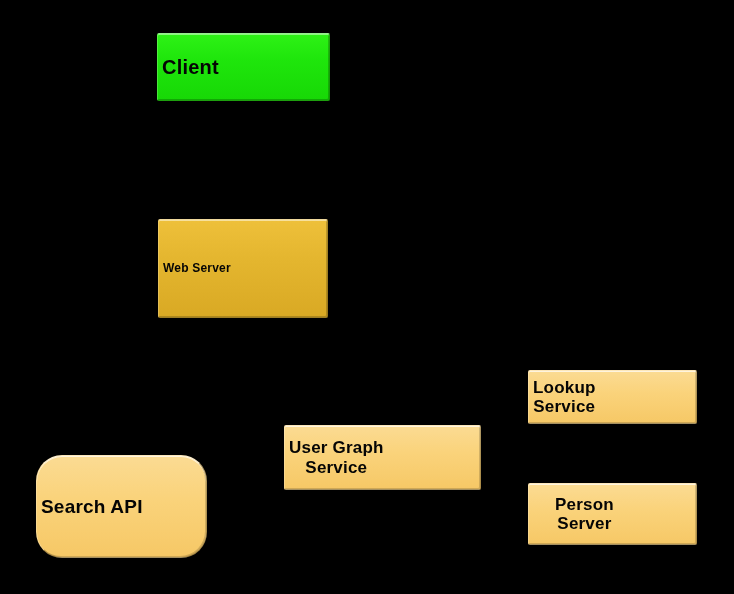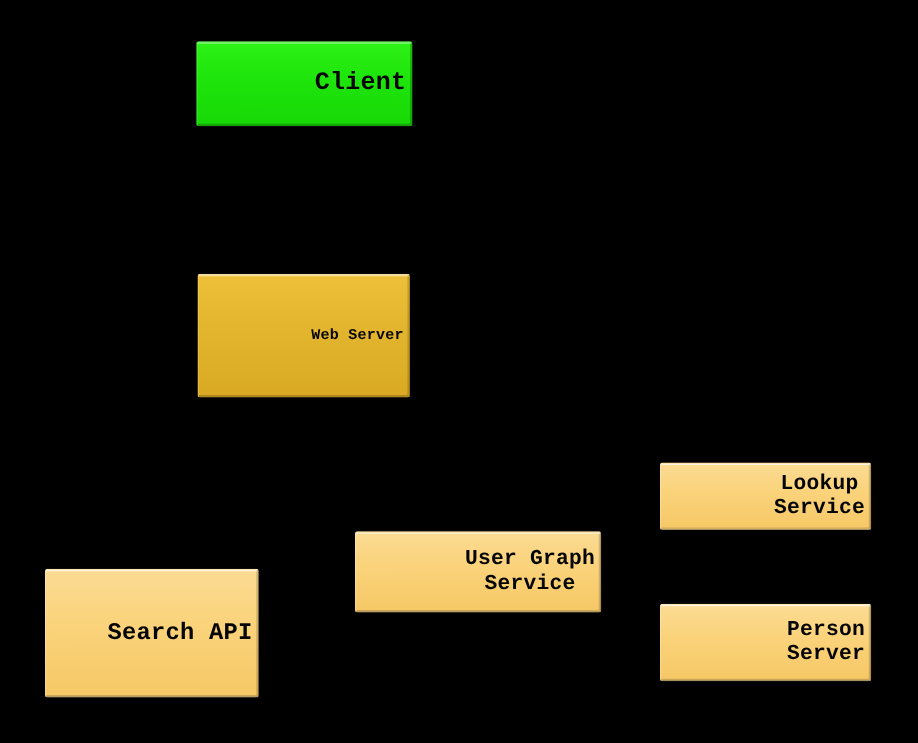--- a/index.html
+++ b/index.html
@@ -23,25 +23,25 @@
     width: 734px;
     height: 594px;
     background: #000000;
   }
 
   .node {
     position: absolute;
     box-sizing: border-box;
     display: flex;
     align-items: center;
-    justify-content: flex-end;
+    justify-content: flex-start;
     text-align: center;
     color: #050505;
     font-weight: bold;
-    font-family: Liberation Mono, monospace;
+    font-family: Liberation Sans, sans-serif;
     letter-spacing: 0.2px;
     line-height: 1.12;
     
     border-top: 1px solid rgba(255,255,255,0.55);
     border-left: 1px solid rgba(255,255,255,0.22);
     border-right: 1px solid rgba(0,0,0,0.30);
     border-bottom: 1px solid rgba(0,0,0,0.34);
     border-radius: 2px;
     user-select: none;
   }
@@ -65,24 +65,24 @@
   }
   .theme-sand {
     background: linear-gradient(180deg, #fbdb93 0%, #fad37b 42%, #f6c866 100%);
     box-shadow: inset 0 1px 0 rgba(255,255,255,0.70),
                 inset -1px -1px 0 rgba(0,0,0,0.16);
   }
 
   
   #node-client       { left:157px; top:33px;  width:173px; height:68px;  font-size:20px; }
   #node-web-server   { left:158px; top:219px; width:170px; height:99px;  font-size:12px; }
-  #node-search-api   { left:36px;  top:455px; width:171px; height:103px; font-size:19px; }
+  #node-search-api   { left:36px;  top:455px; width:171px; height:103px; font-size:19px;border-radius:26px; }
   #node-user-graph   { left:284px; top:425px; width:197px; height:65px;  font-size:17px; }
   #node-lookup       { left:528px; top:370px; width:169px; height:54px;  font-size:17px; }
-  #node-person       { left:528px; top:483px; width:169px; height:62px;  font-size:17px; }
+  #node-person       { left:528px; top:483px; width:169px; height:62px;  font-size:17px;padding-left:22px; }
 </style>
 </head>
 <body>
 
 <div id="canvas">
 
   <div class="node theme-green" id="node-client">
     <span class="node-label">Client</span>
   </div>
 

